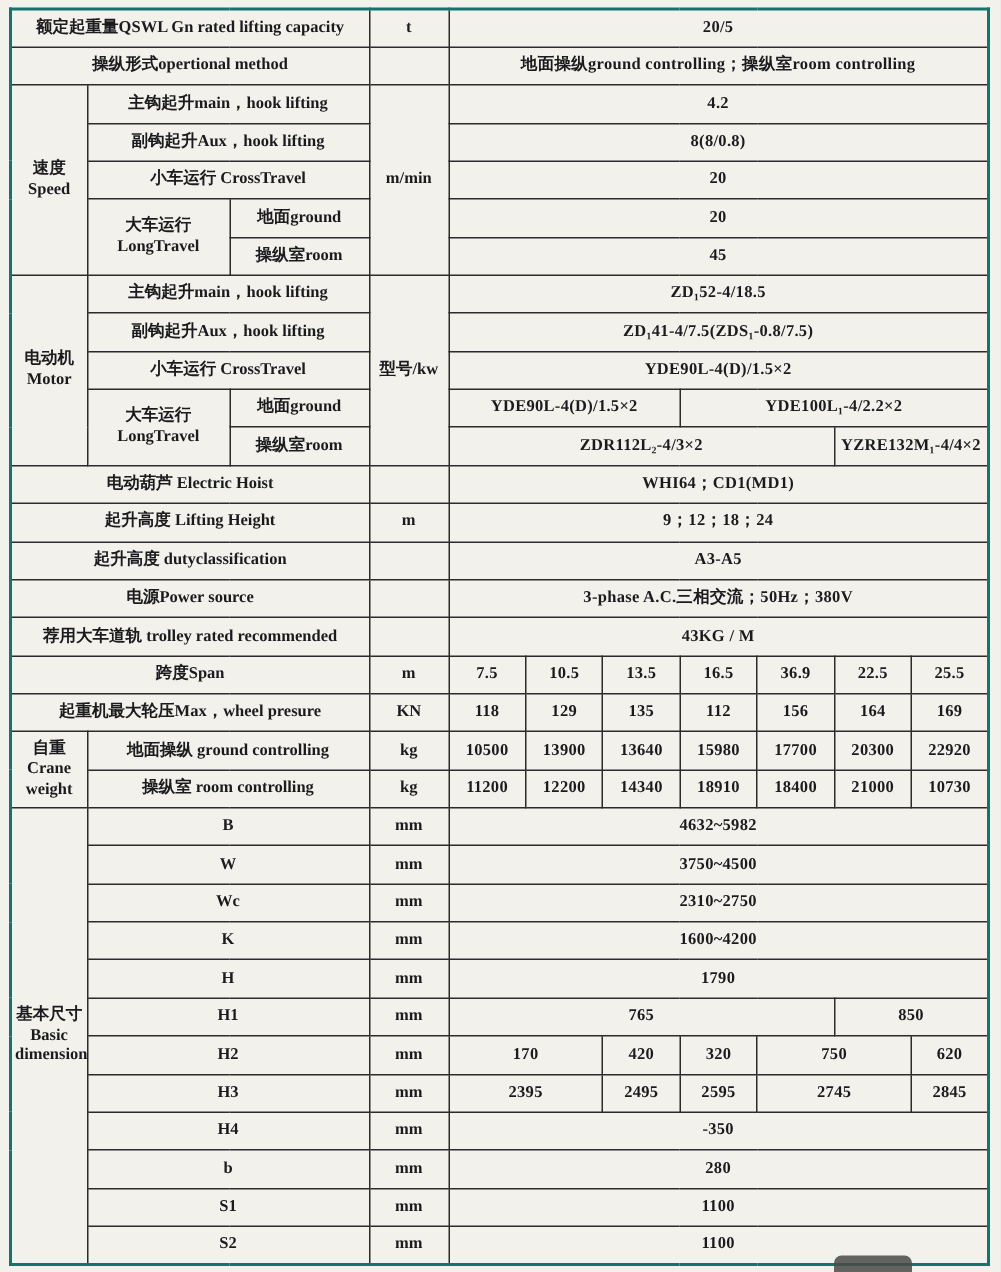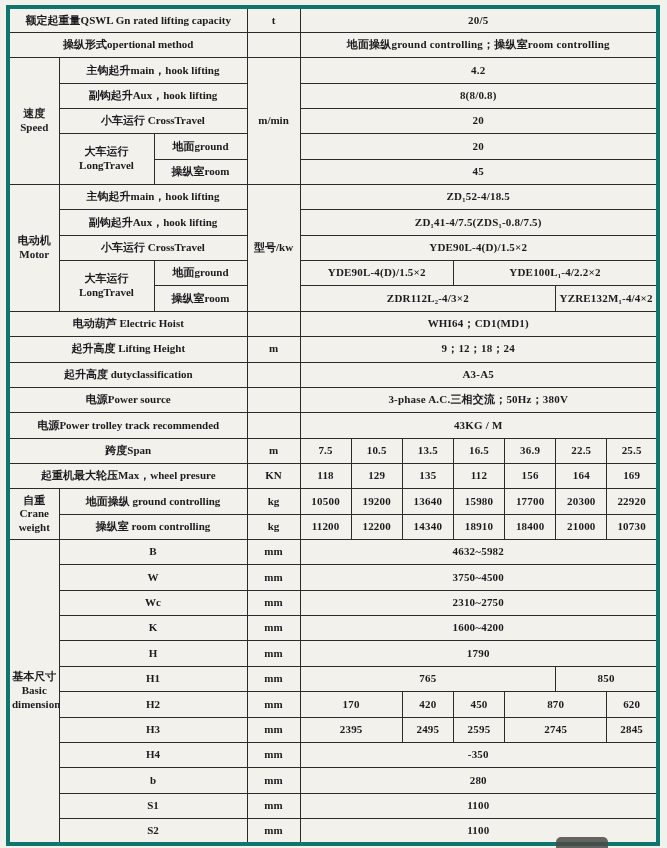--- a/index.html
+++ b/index.html
@@ -16,21 +16,21 @@
     font-family: "Liberation Serif", "DejaVu Serif", serif;
   }
   table.spec {
     position: absolute;
     left: 6px;
     top: 5px;
     width: 654px;
     height: 837px;
     border-collapse: collapse;
     table-layout: fixed;
-    border: 4px solid #0f766e;
+    border: 2px solid #0f766e;
   }
   table.spec td {
     border: 1px solid #2b2b2b;
     text-align: center;
     vertical-align: middle;
     font-weight: bold;
     color: #1b1b1e;
     font-size: 11px;
     line-height: 1.25;
     padding: 0 2px;
@@ -148,21 +148,21 @@
           <td colspan="3" class="param">起升高度 dutyclassification</td>
           <td class="unit"></td>
           <td colspan="7" class="value">A3-A5</td>
         </tr>
         <tr>
           <td colspan="3" class="param">电源Power source</td>
           <td class="unit"></td>
           <td colspan="7" class="value">3-phase A.C.三相交流；50Hz；380V</td>
         </tr>
         <tr>
-          <td colspan="3" class="param">电源Power trolley track recommended</td>
+          <td colspan="3" class="param">荐用大车道轨 trolley rated recommended</td>
           <td class="unit"></td>
           <td colspan="7" class="value">43KG / M</td>
         </tr>
         <tr>
           <td colspan="3" class="param">跨度Span</td>
           <td class="unit">m</td>
           <td class="value">7.5</td>
           <td class="value">10.5</td>
           <td class="value">13.5</td>
           <td class="value">16.5</td>
@@ -181,21 +181,21 @@
           <td class="value">164</td>
           <td class="value">169</td>
         </tr>
         <tr>
           <td rowspan="2" class="group">自重
 Crane
 weight</td>
           <td colspan="2" class="param">地面操纵 ground controlling</td>
           <td class="unit">kg</td>
           <td class="value">10500</td>
-          <td class="value">19200</td>
+          <td class="value">13900</td>
           <td class="value">13640</td>
           <td class="value">15980</td>
           <td class="value">17700</td>
           <td class="value">20300</td>
           <td class="value">22920</td>
         </tr>
         <tr>
           <td colspan="2" class="param">操纵室 room controlling</td>
           <td class="unit">kg</td>
           <td class="value">11200</td>
@@ -238,22 +238,22 @@
           <td colspan="2" class="param">H1</td>
           <td class="unit">mm</td>
           <td colspan="5" class="value">765</td>
           <td colspan="2" class="value">850</td>
         </tr>
         <tr>
           <td colspan="2" class="param">H2</td>
           <td class="unit">mm</td>
           <td colspan="2" class="value">170</td>
           <td class="value">420</td>
-          <td class="value">450</td>
-          <td colspan="2" class="value">870</td>
+          <td class="value">320</td>
+          <td colspan="2" class="value">750</td>
           <td class="value">620</td>
         </tr>
         <tr>
           <td colspan="2" class="param">H3</td>
           <td class="unit">mm</td>
           <td colspan="2" class="value">2395</td>
           <td class="value">2495</td>
           <td class="value">2595</td>
           <td colspan="2" class="value">2745</td>
           <td class="value">2845</td>

